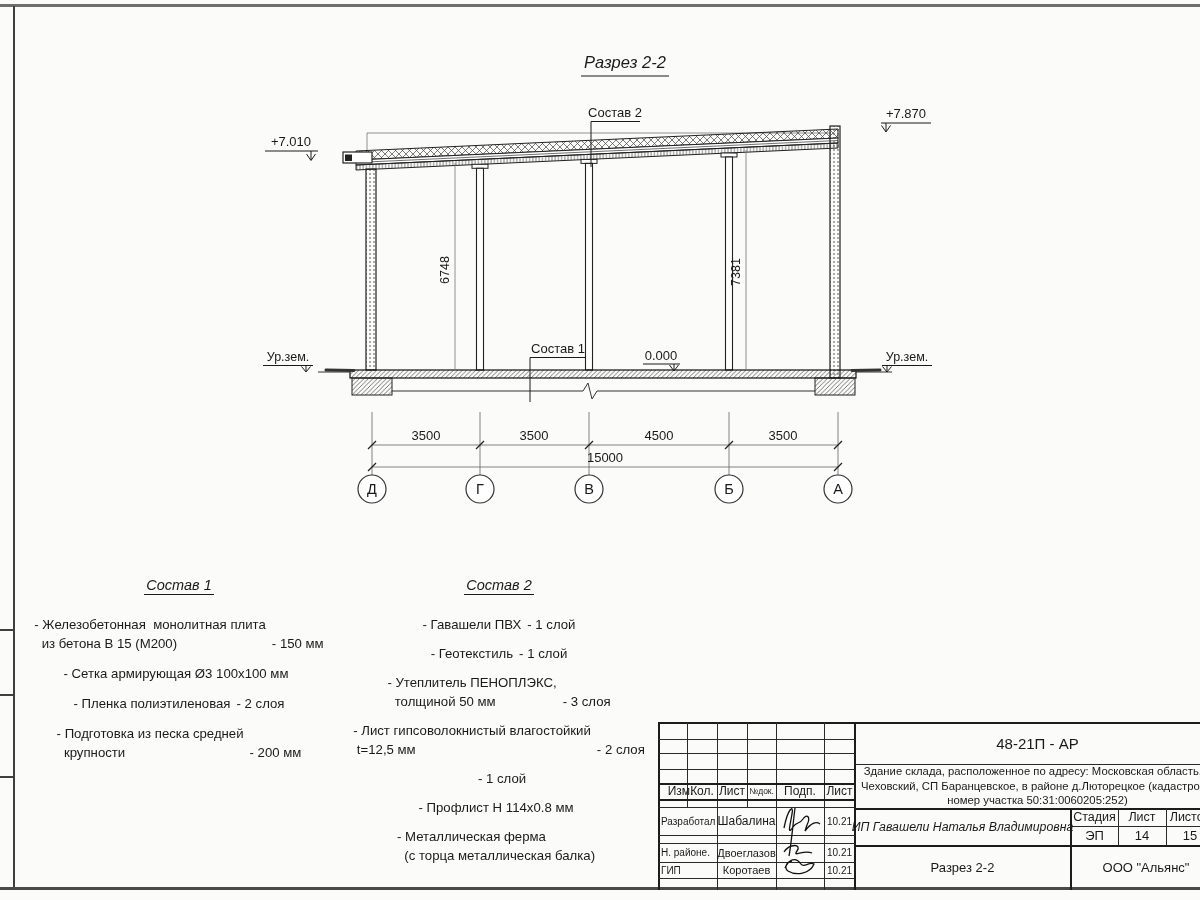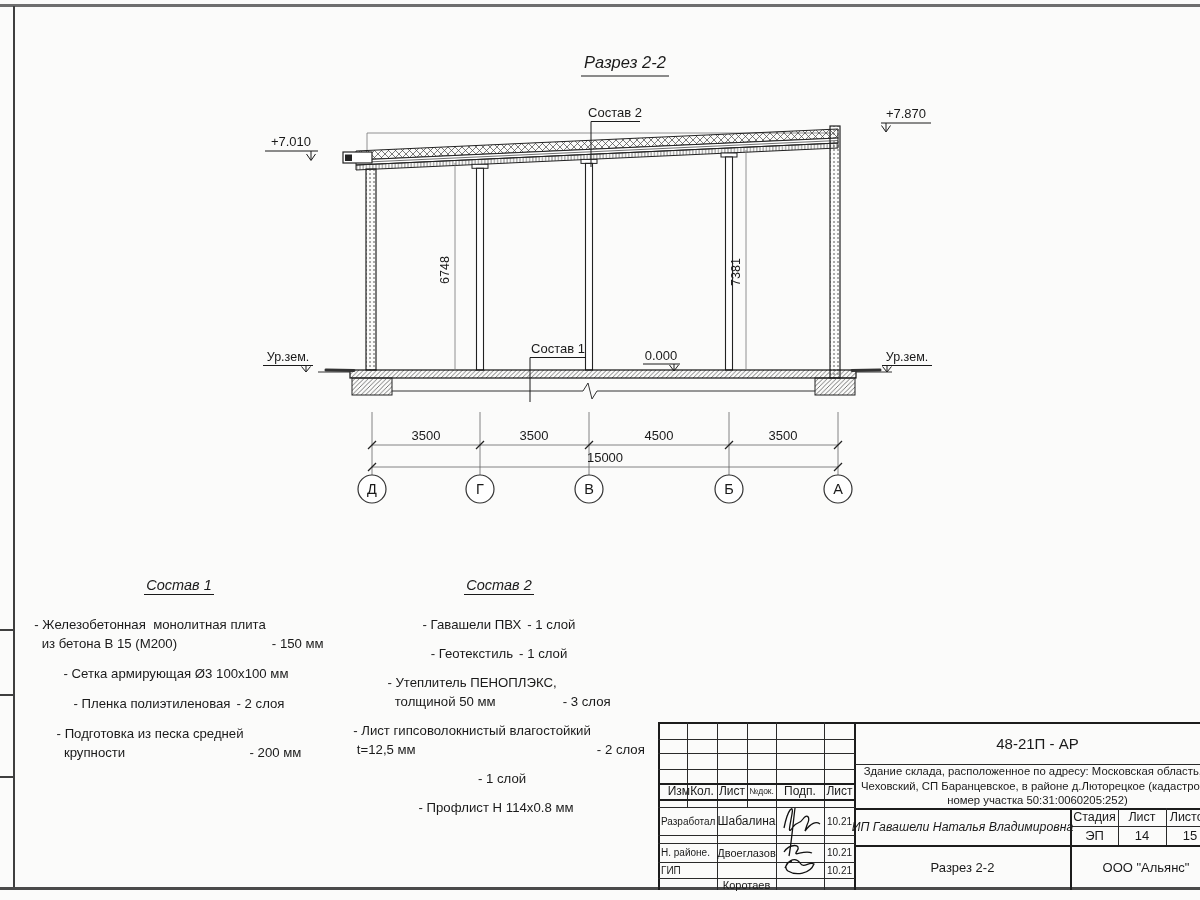--- a/index.html
+++ b/index.html
@@ -248,20 +248,25 @@
  t=12,5 мм</div>
     <div class="v">- 2 слоя</div>
   </div>
   <div class="s-item">
     <div class="v">- 1 слой</div>
   </div>
   <div class="s-item">
     <div class="t">- Профлист Н 114х0.8 мм</div>
     <div class="v"></div>
   </div>
+  <div class="s-item">
+    <div class="t">- Металлическая ферма
+  (с торца металлическая балка)</div>
+    <div class="v"></div>
+  </div>
 </div>
 
 <div class="abs" id="titleblock">
 
   <div class="vl thick" style="left:0;top:0;width:2px;height:168px"></div>
   <div class="hl thick" style="left:0;top:0;width:562px;height:2px"></div>
   <div class="vl thick" style="left:196px;top:0;width:2px;height:168px"></div>
 
   <div class="vl" style="left:29px;top:0;height:85px"></div>
   <div class="vl" style="left:59px;top:0;height:168px"></div>
@@ -297,21 +302,21 @@
 
   <div class="cell left" style="left:3px;top:85px;width:56px;height:28px;font-size:10px">Разработал</div>
   <div class="cell" style="left:59px;top:85px;width:59px;height:28px;font-size:12px">Шабалина</div>
   <div class="cell" style="left:166px;top:85px;width:31px;height:28px;font-size:10px">10.21</div>
 
   <div class="cell left" style="left:3px;top:121px;width:56px;height:19px;font-size:10px">Н. районе.</div>
   <div class="cell" style="left:59px;top:121px;width:59px;height:19px;font-size:11px">Двоеглазов</div>
   <div class="cell" style="left:166px;top:121px;width:31px;height:19px;font-size:10px">10.21</div>
 
   <div class="cell left" style="left:3px;top:140px;width:56px;height:16px;font-size:10px">ГИП</div>
-  <div class="cell" style="left:59px;top:155px;width:59px;height:16px;font-size:11px">Коротаев</div>
+  <div class="cell" style="left:59px;top:140px;width:59px;height:16px;font-size:11px">Коротаев</div>
   <div class="cell" style="left:166px;top:140px;width:31px;height:16px;font-size:10px">10.21</div>
 
   <svg class="abs" style="left:118px;top:80px" width="48" height="82" viewBox="0 0 48 82">
     <path d="M8,26 C12,6 18,2 16,12 C14,24 11,34 17,25 C21,19 23,23 27,17 C31,11 35,15 31,23 L29,29 C35,21 40,19 44,22 M19,6 C17,22 15,44 13,54" fill="none" stroke="#111" stroke-width="1.3"></path>
     <path d="M8,50 C14,41 26,42 21,49 C16,56 28,47 36,51 M9,66 C13,57 20,55 24,61 C28,67 33,59 38,62 C34,72 20,74 12,69 C8,66 10,60 16,59" fill="none" stroke="#111" stroke-width="1.3"></path>
   </svg>
 
   <div class="cell" style="left:197px;top:0;width:365px;height:42px;font-size:15px">48-21П - АР</div>
 
   <div class="cell desc" style="left:197px;top:42px;width:365px;height:44px">Здание склада, расположенное по адресу: Московская область, р

